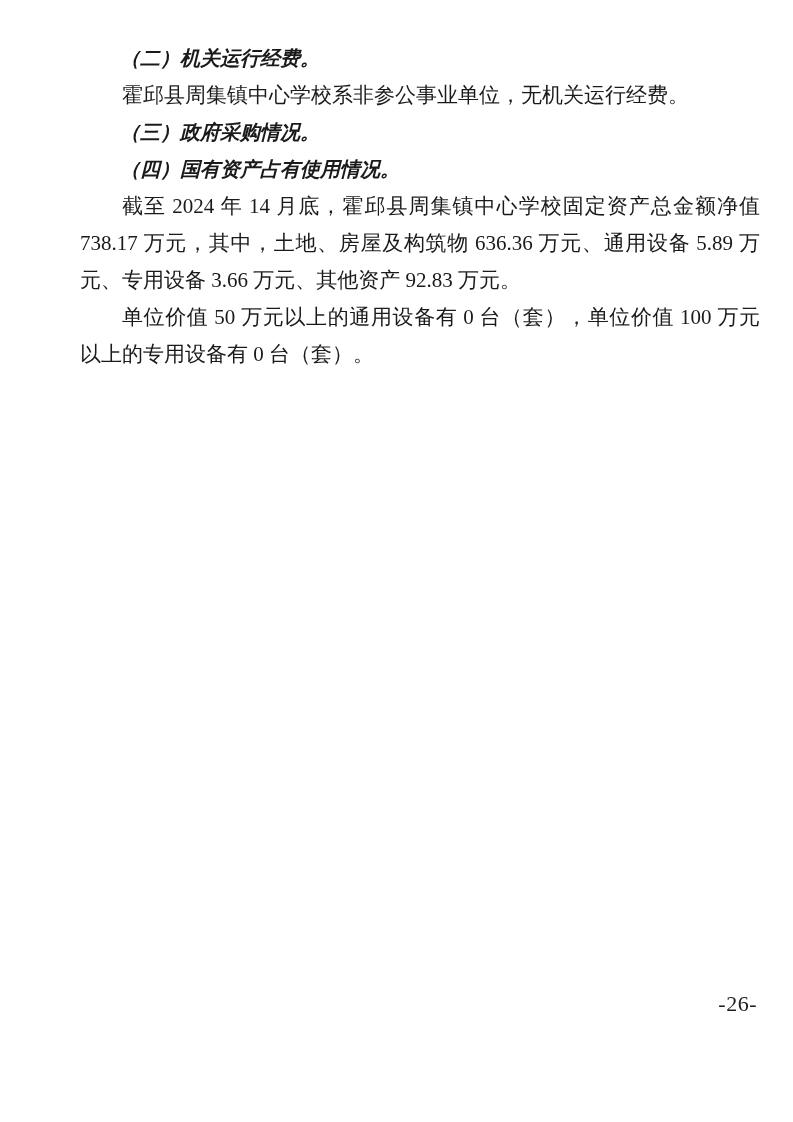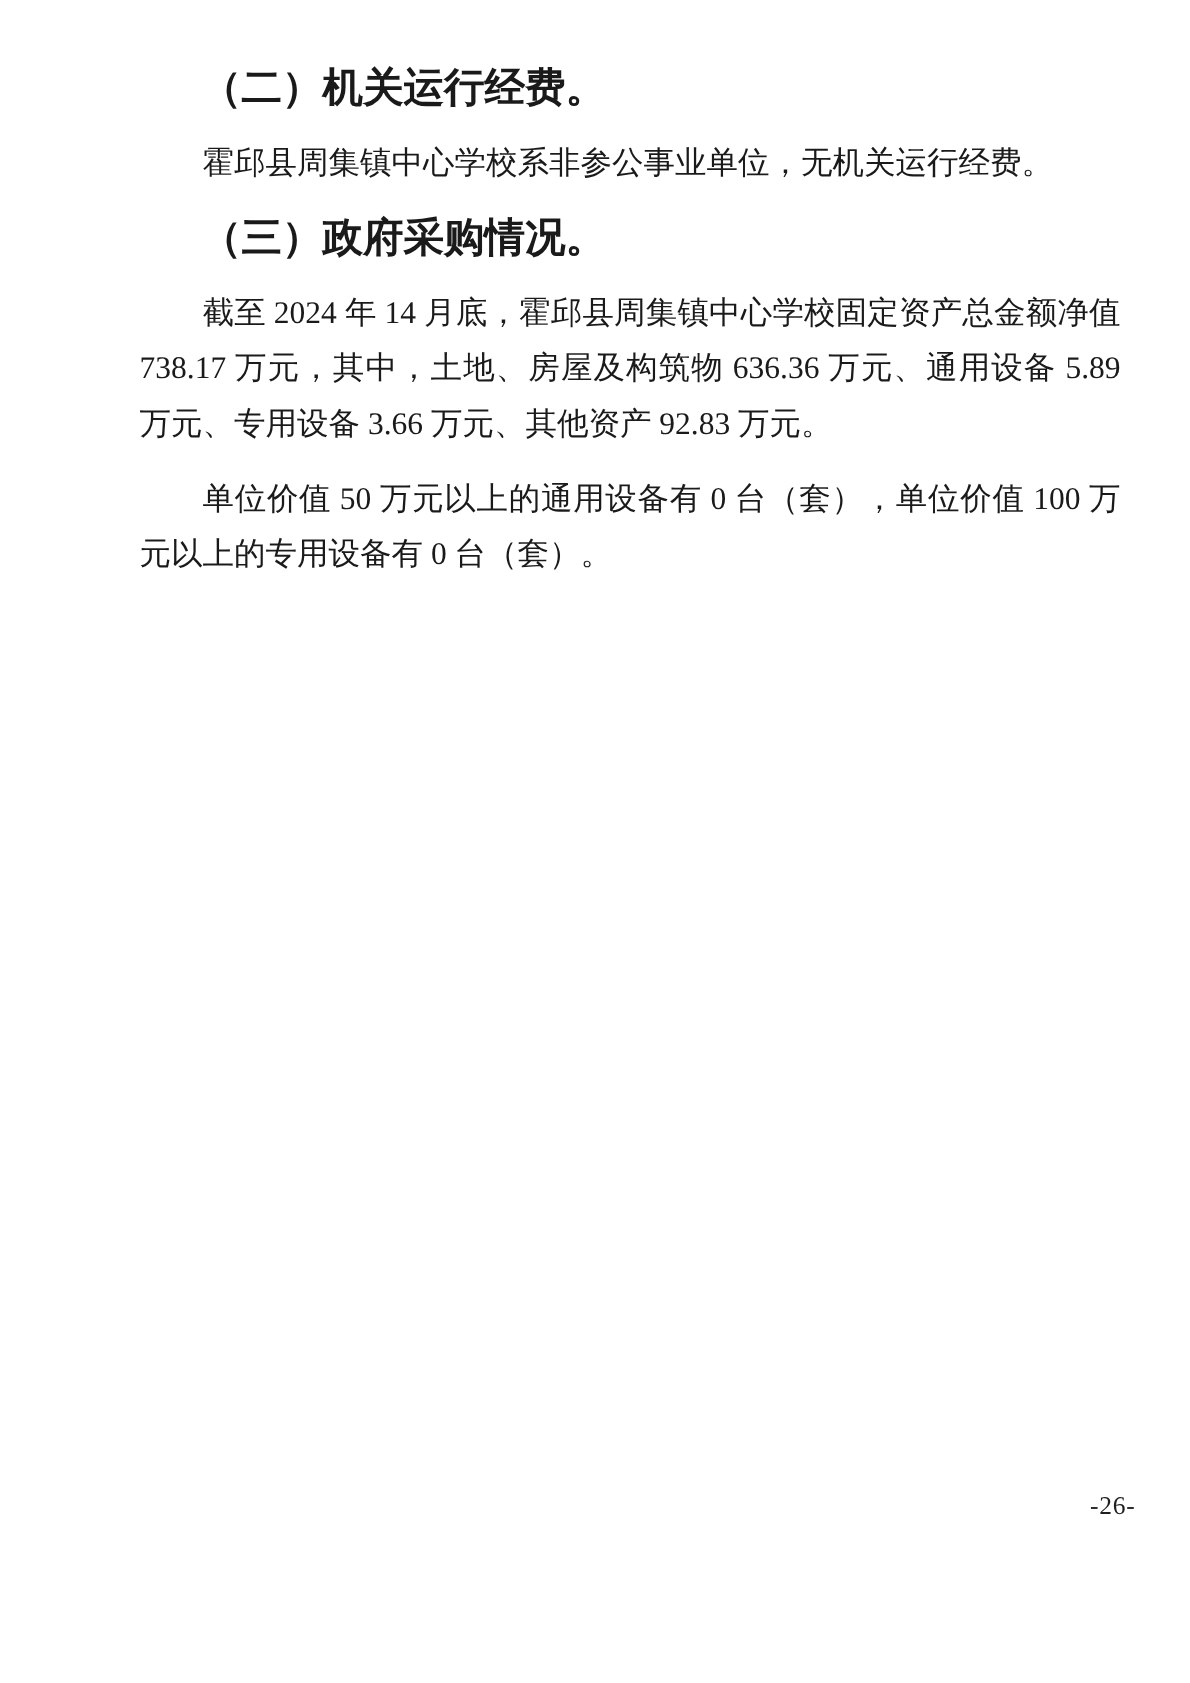--- a/index.html
+++ b/index.html
@@ -19,45 +19,47 @@
   .text-block {
     position: absolute;
     left: 80px;
     top: 40px;
     width: 680px;
     font-size: 21px;
     line-height: 37px;
     text-align: justify;
   }
   .para {
-    margin: 13px;
+    margin: 0;
     text-indent: 2em;
     font-weight: normal;
   }
   .heading {
     margin: 0;
     text-indent: 2em;
     font-weight: bold;
-    font-size: 27px;
+    font-size: 20px;
+    font-style: italic;
   }
   .page-number {
     position: absolute;
     top: 994px;
     right: 36px;
-    font-size: 17px;
+    font-size: 22px;
     line-height: 20px;
     color: #1f1f1f;
     letter-spacing: 0.5px;
   }
 </style>
 </head>
 <body>
 
 <main class="page">
   <section class="text-block" id="doc-body">
       <p class="heading">（二）机关运行经费。</p>
       <p class="para">霍邱县周集镇中心学校系非参公事业单位，无机关运行经费。</p>
       <p class="heading">（三）政府采购情况。</p>
+      <p class="heading">（四）国有资产占有使用情况。</p>
       <p class="para">截至 2024 年 14 月底，霍邱县周集镇中心学校固定资产总金额净值 738.17 万元，其中，土地、房屋及构筑物 636.36 万元、通用设备 5.89 万元、专用设备 3.66 万元、其他资产 92.83 万元。</p>
       <p class="para">单位价值 50 万元以上的通用设备有 0 台（套），单位价值 100 万元以上的专用设备有 0 台（套）。</p>
     </section>
   <div class="page-number">-26-</div>
 </main>
 
 </body></html>

